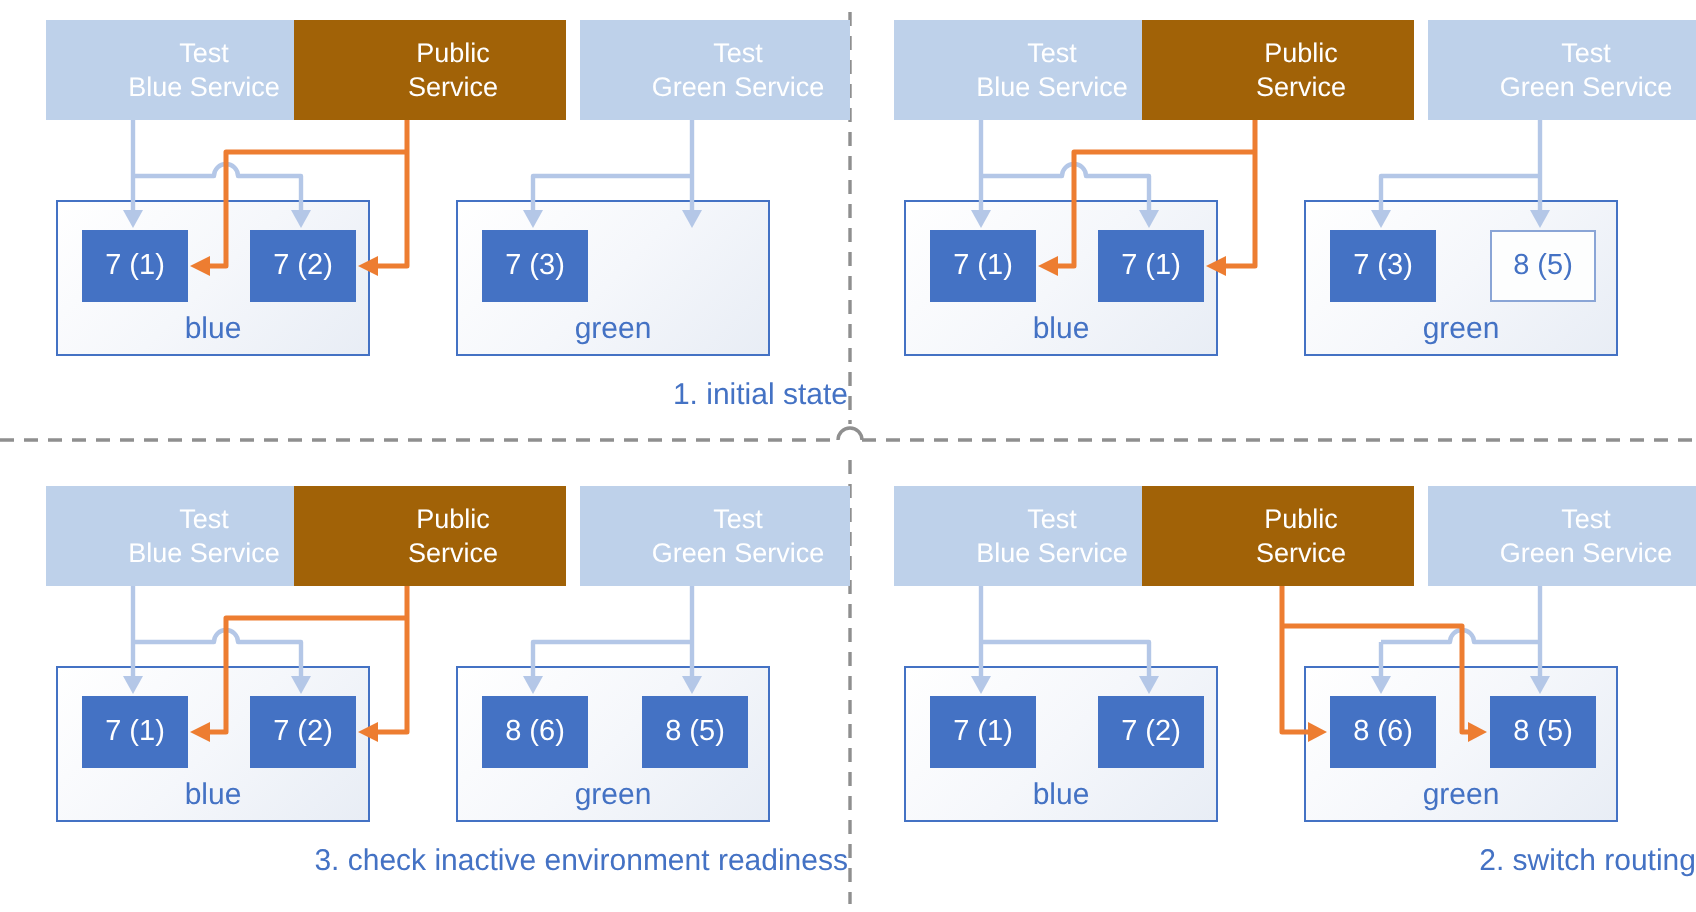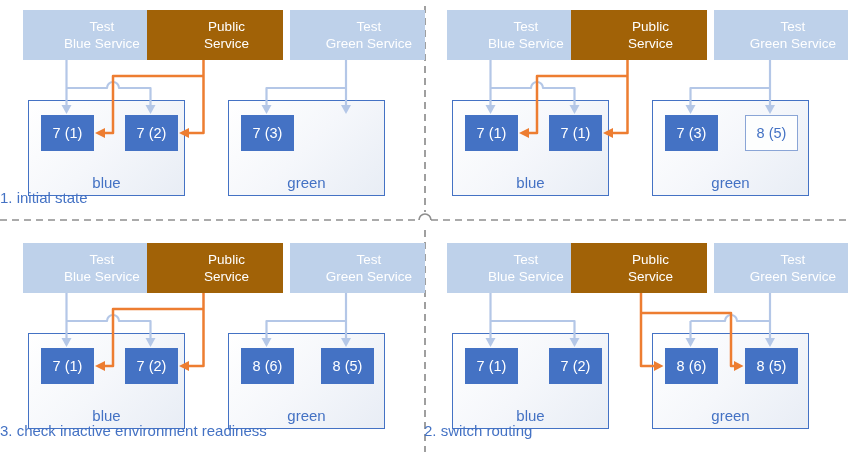--- a/index.html
+++ b/index.html
@@ -15,36 +15,36 @@
   .or path{stroke:#ed7d31;stroke-width:2.5px;}
   .or polygon{fill:#ed7d31;}
   .svc{
     position:absolute;top:10px;height:50px;z-index:1;
     display:flex;flex-direction:column;align-items:center;justify-content:center;
     color:#ffffff;font-size:13.5px;line-height:17px;text-align:center;padding-left:23px;
   }
   .svc.light{background:#bed1ea;}
   .svc.dark{background:#a16207;}
   .env{
-    position:absolute;top:100px;width:157px;height:96px;z-index:1;box-sizing:border-box;
+    position:absolute;top:100px;width:157px;height:78px;z-index:1;box-sizing:border-box;
     border:1.5px solid #4472c4;
     background:linear-gradient(135deg,#ffffff 0%,#f5f7fb 50%,#e8edf5 100%);
   }
   .pod{
     position:absolute;top:14px;width:53px;height:36px;z-index:2;box-sizing:border-box;
     background:#4472c4;color:#ffffff;font-size:14.5px;
     display:flex;align-items:center;justify-content:center;white-space:pre;
   }
   .pod.outline{background:#fdfefe;border:1.4px solid #8aa5d6;color:#4472c4;}
   .env-label{
     position:absolute;left:0;bottom:4px;width:100%;text-align:center;
     color:#4472c4;font-size:15px;z-index:2;
   }
   .caption{
-    position:absolute;top:189px;left:0;width:100%;text-align:left;
+    position:absolute;top:189px;left:0;width:100%;text-align:right;
     color:#4472c4;font-size:15px;z-index:1;
   }
   .divider{position:absolute;left:0;top:0;width:848px;height:456px;z-index:0;pointer-events:none;}
   .divider .dash{stroke:#8f8f8f;stroke-width:1.7px;stroke-dasharray:7 5;fill:none;}
   .divider .jump{stroke:#8f8f8f;stroke-width:1.7px;fill:none;}
 </style>
 </head>
 <body>
 
 <div class="stage">

